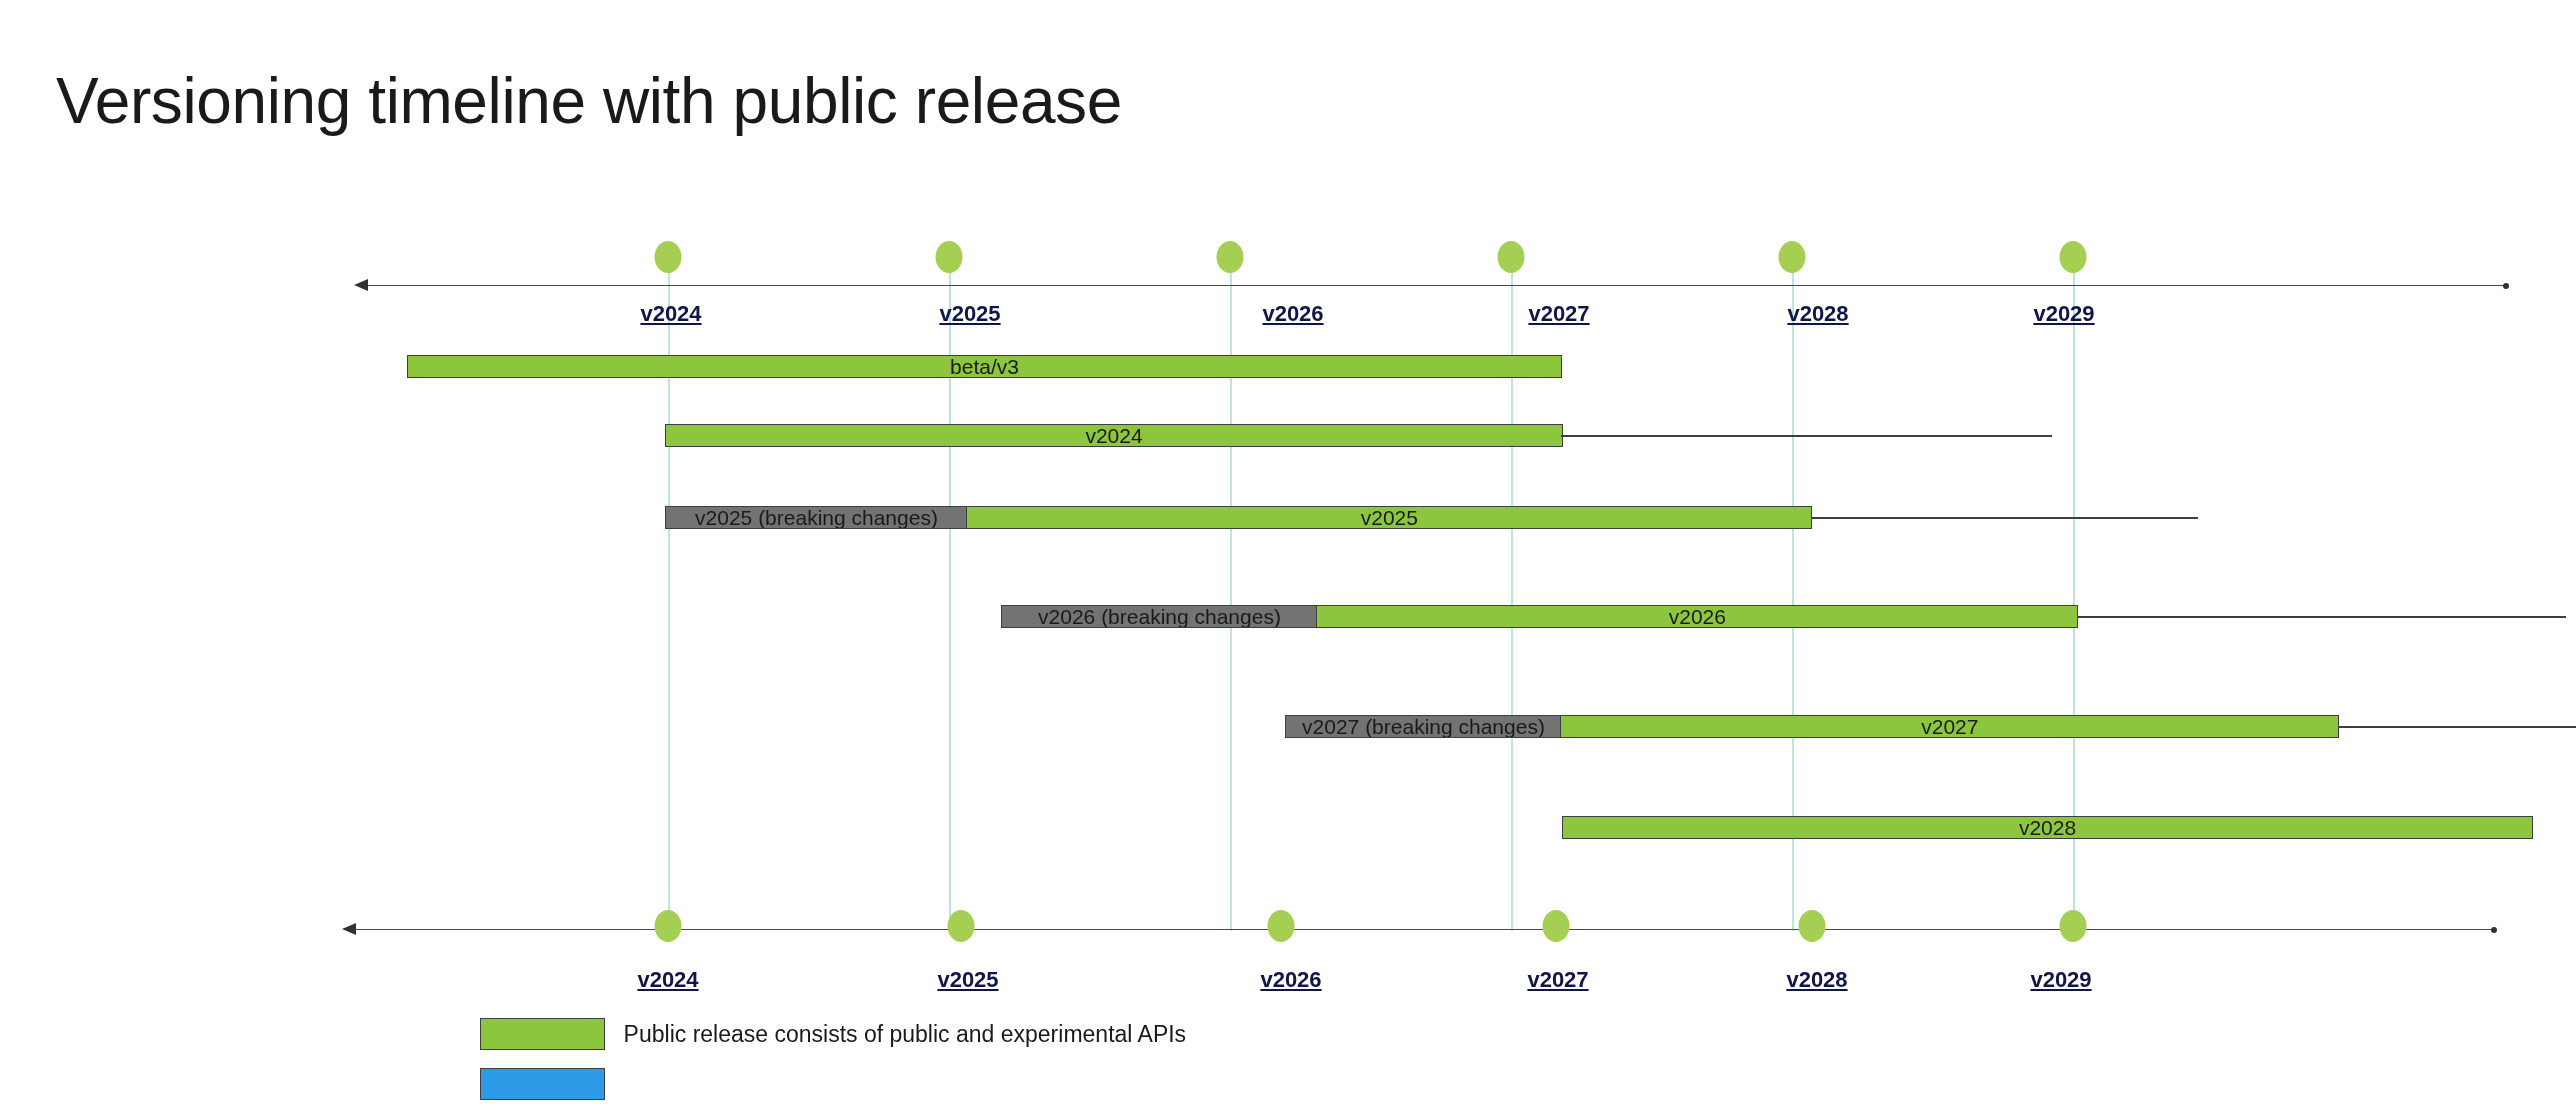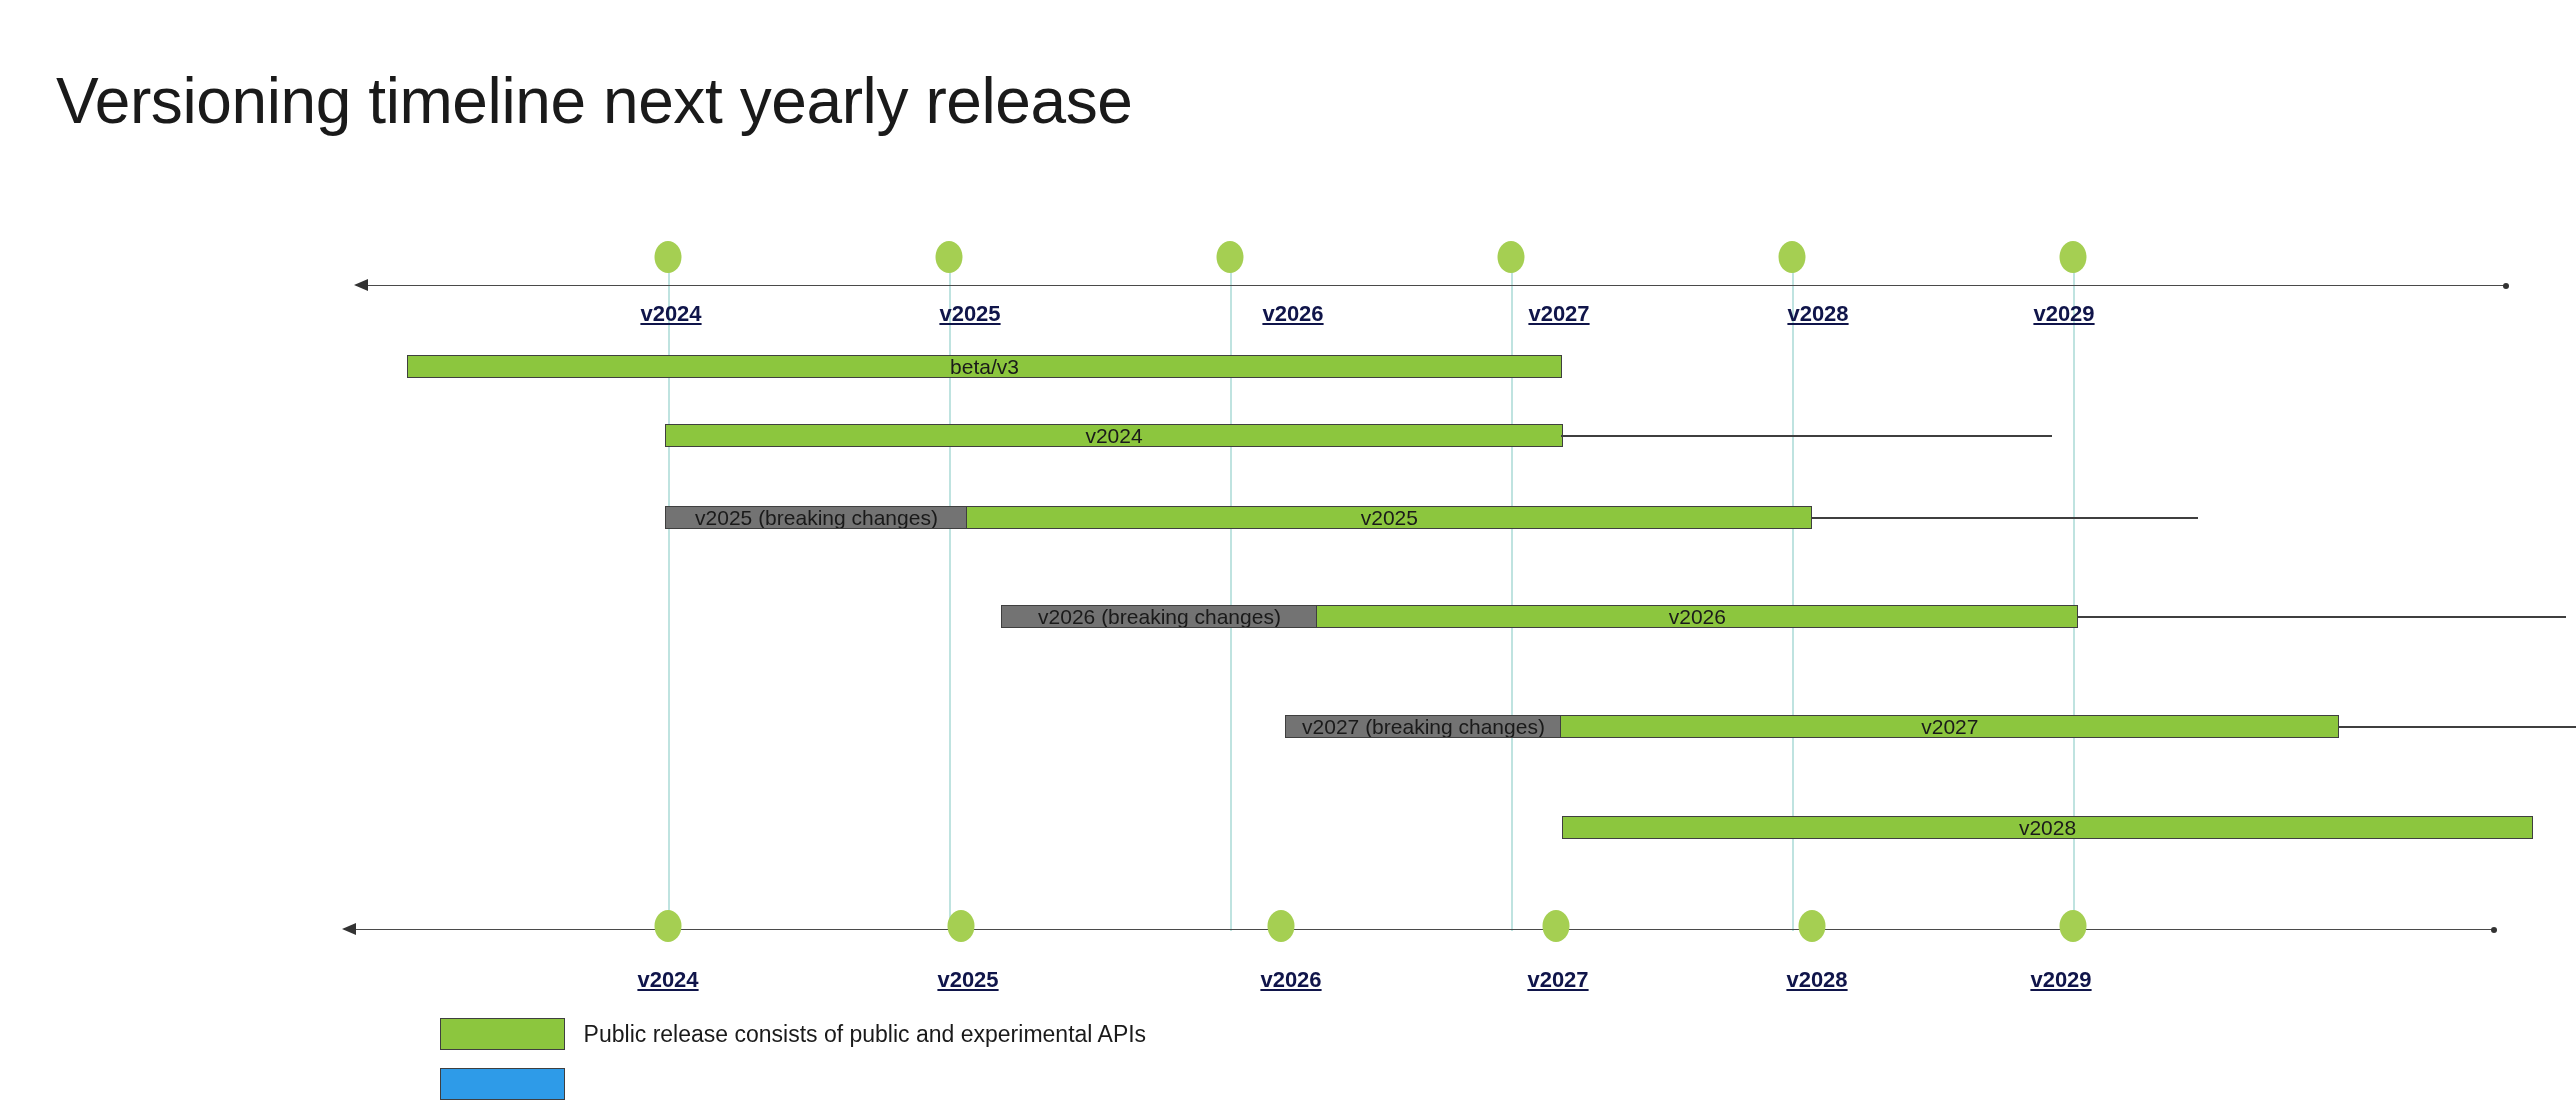--- a/index.html
+++ b/index.html
@@ -142,20 +142,21 @@
     top: 0;
     width: 2576px;
     height: 1112px;
     pointer-events: none;
   }
   .legend-item {
     position: absolute;
     display: flex;
     align-items: center;
     pointer-events: auto;
+    margin-left: 40px;
   }
   .legend-swatch {
     box-sizing: border-box;
     width: 125px;
     height: 32px;
     border: 1.7px solid #3f3f3f;
     flex: none;
   }
   .legend-swatch.green { background: #8cc63e; }
   .legend-swatch.blue  { background: #2e9be8; }
@@ -173,21 +174,21 @@
     white-space: nowrap;
     line-height: 1;
   }
   #legend-row-green { left: 440px; top: 1018px; }
   #legend-row-blue  { left: 440px; top: 1068px; }
   #legend-row-dot   { left: 1520px; top: 1018px; }
 </style>
 </head>
 <body>
 
-<div id="page-title">Versioning timeline next yearly release</div>
+<div id="page-title">Versioning timeline with public release</div>
 
 <div id="plot">
 
   <div class="gridline" style="left:668px;"></div>
   <div class="gridline" style="left:949px;"></div>
   <div class="gridline" style="left:1230px;"></div>
   <div class="gridline" style="left:1511px;"></div>
   <div class="gridline" style="left:1792px;"></div>
   <div class="gridline" style="left:2073px;"></div>
 

